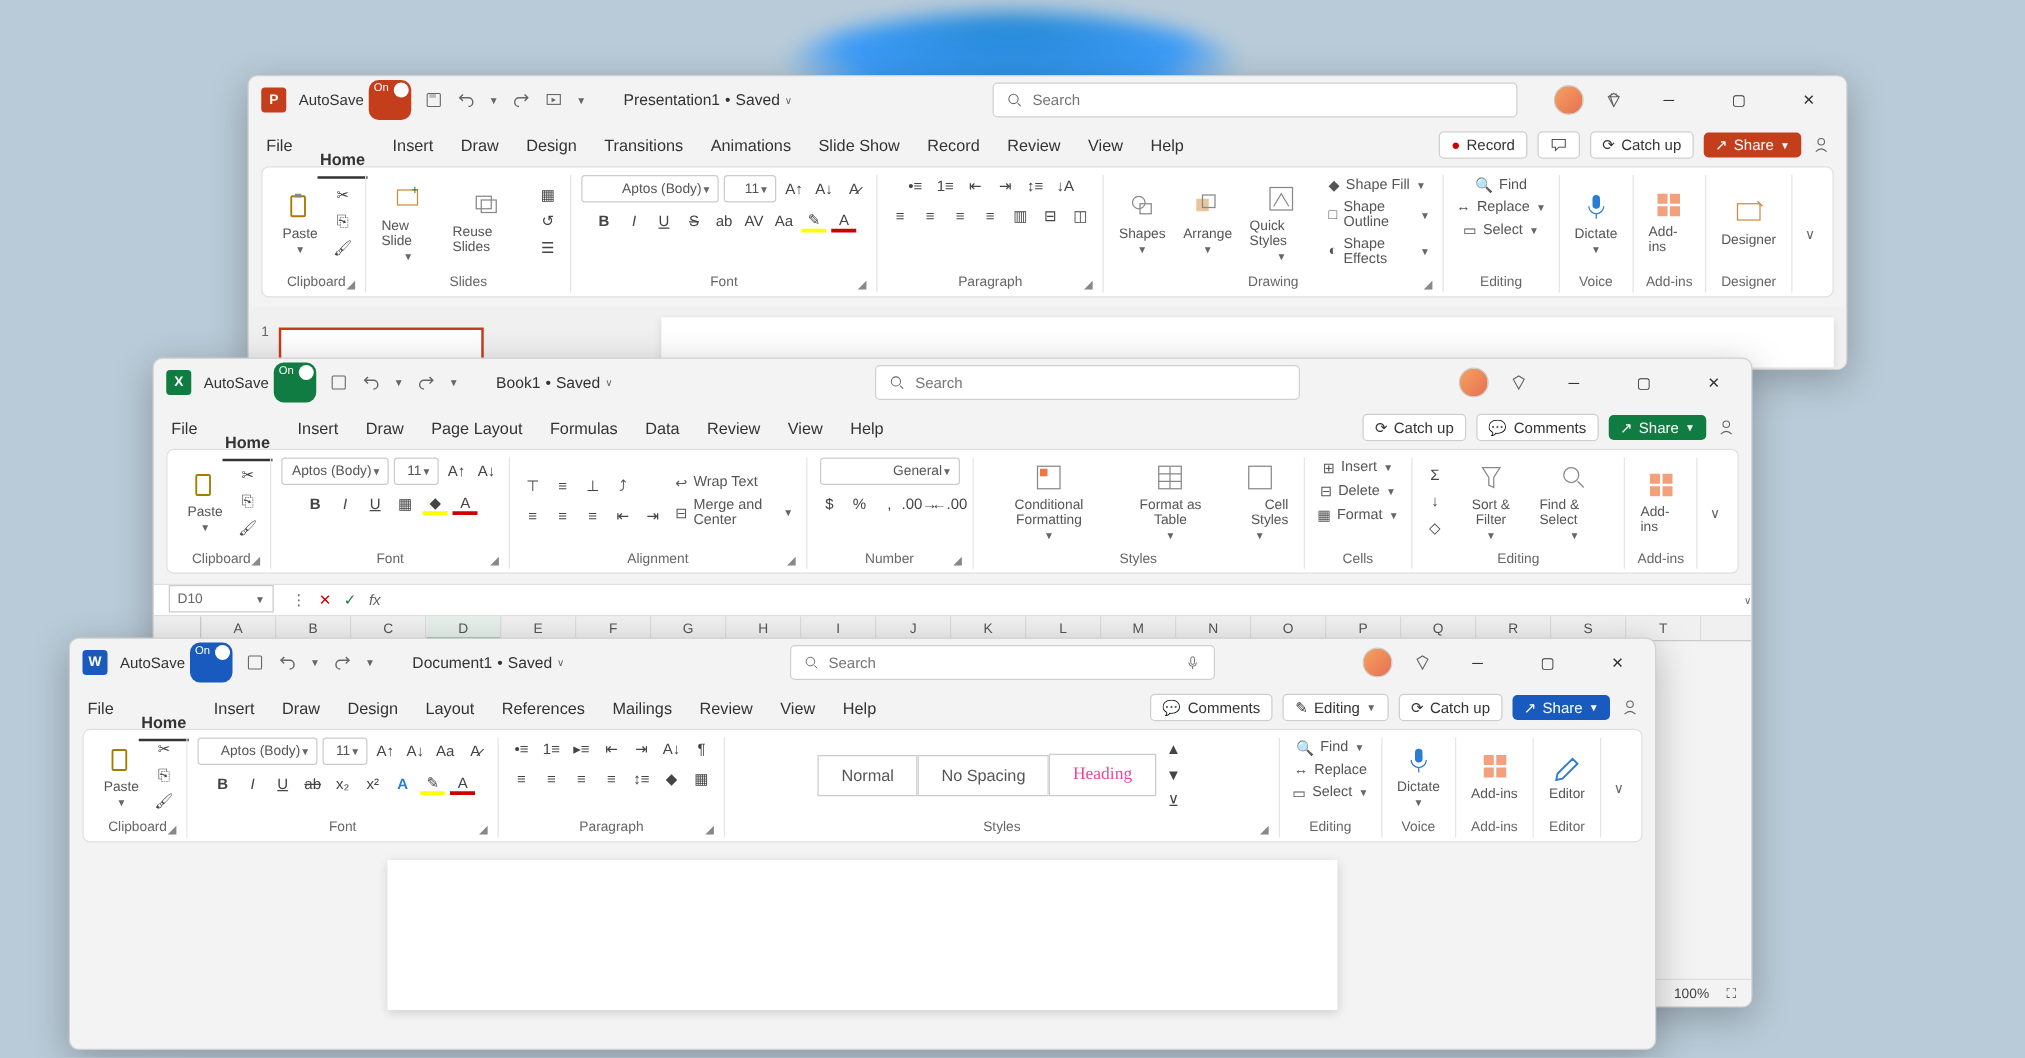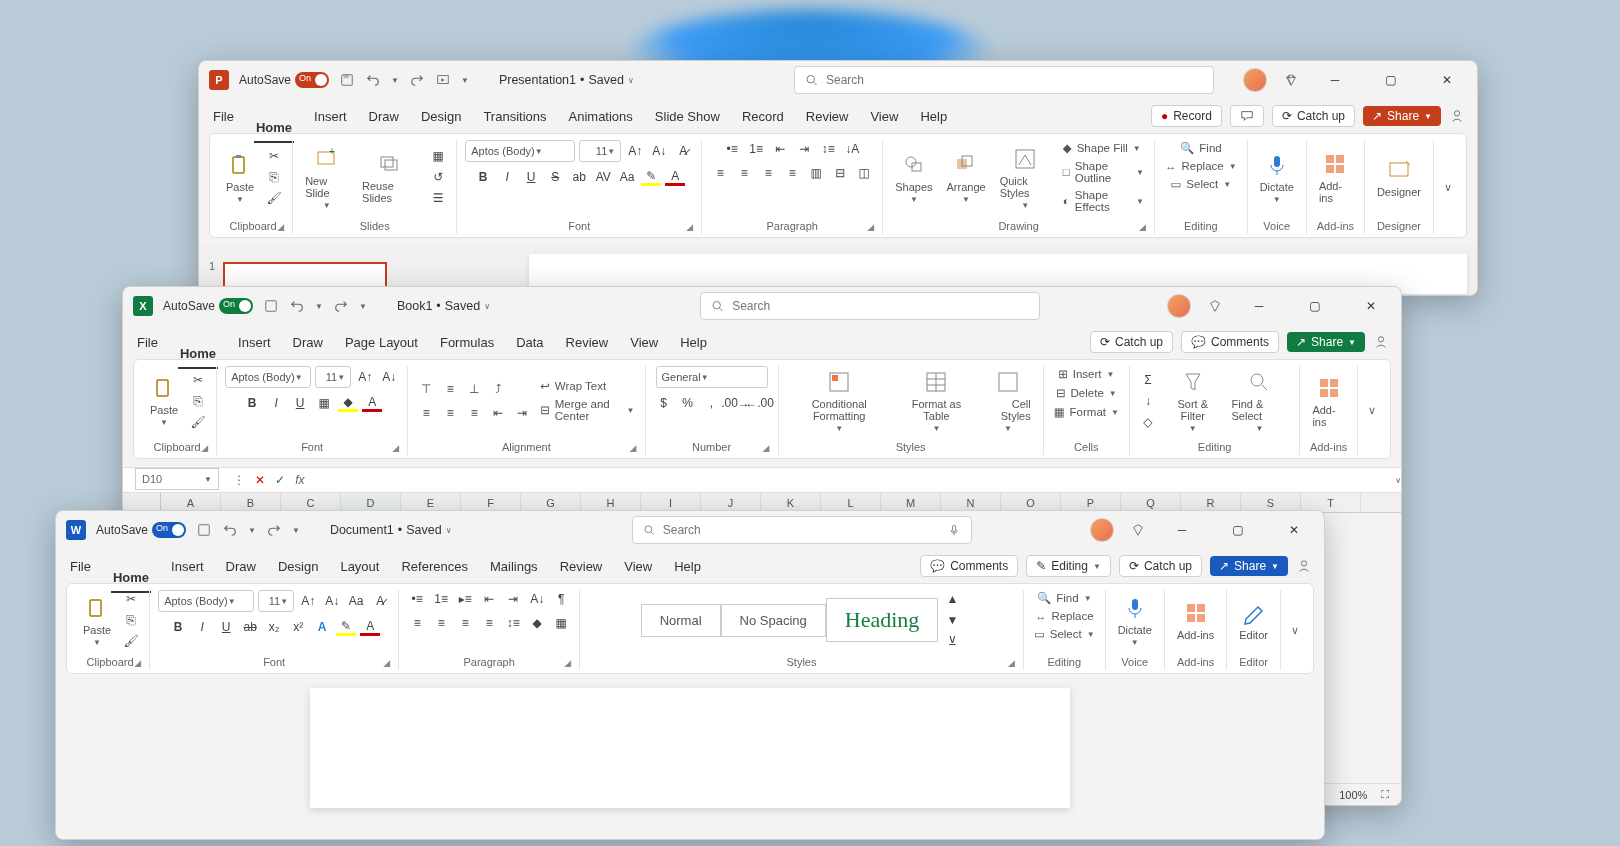--- a/index.html
+++ b/index.html
@@ -5,21 +5,21 @@
 * { box-sizing: border-box; margin: 0; padding: 0; font-family: "Segoe UI", Arial, sans-serif; }
 body { background: #b9cbd8; width: 1620px; height: 846px; position: relative; overflow: hidden; }
 .bloom { position: absolute; top: 10px; left: 50%; transform: translateX(-50%); width: 400px; height: 120px; background: radial-gradient(ellipse at center top, #0078d4 0%, #1e90ff 50%, transparent 70%); border-radius: 50%; filter: blur(8px); opacity: 0.8; }
 .window { position: absolute; background: #f3f3f3; border-radius: 8px; box-shadow: 0 8px 30px rgba(0,0,0,.25); overflow: hidden; border: 1px solid #d0d0d0; }
 .titlebar { display: flex; align-items: center; height: 38px; padding: 0 10px; gap: 10px; font-size: 12px; color: #333; }
 .app-icon { width: 20px; height: 20px; border-radius: 3px; display: flex; align-items: center; justify-content: center; color: #fff; font-weight: bold; font-size: 11px; }
 .pp-icon { background: #c43e1c; }
 .xl-icon { background: #107c41; }
 .wd-icon { background: #185abd; }
 .autosave-toggle { display: flex; align-items: center; gap: 4px; }
-.toggle { width: 34px; height: 16px; border-radius: 8px; position: relative; text-decoration: underline; }
+.toggle { width: 34px; height: 32px; border-radius: 8px; position: relative; text-decoration: underline; }
 .toggle.on-pp { background: #c43e1c; }
 .toggle.on-xl { background: #107c41; }
 .toggle.on-wd { background: #185abd; }
 .toggle-knob { position: absolute; width: 12px; height: 12px; background: #fff; border-radius: 50%; top: 2px; right: 2px; }
 .qat-icon { width: 16px; height: 16px; color: #666; cursor: pointer; display: inline-flex; align-items: center; justify-content: center; }
 .doc-title { display: flex; align-items: center; gap: 4px; margin-left: 20px; font-size: 12.5px; }
 .searchbox { display: flex; align-items: center; background: #fff; border: 1px solid #d0d0d0; border-radius: 4px; height: 28px; padding: 4px 10px; gap: 8px; flex: 0 0 auto; }
 .searchbox input { border: none; outline: none; font-size: 12px; width: 100%; }
 .titlebar-right { margin-left: auto; display: flex; align-items: center; gap: 16px; }
 .avatar { width: 24px; height: 24px; border-radius: 50%; background: linear-gradient(135deg, #f4a261, #e76f51); border: 1px solid #ccc; }
@@ -37,27 +37,27 @@
 .group:last-child { border-right: none; }
 .group-body { display: flex; align-items: center; gap: 6px; flex: 1; }
 .group-label { font-size: 11px; color: #666; margin-top: 4px; position: relative; width: 100%; text-align: center; padding: 2px 0; }
 .dlauncher { position: absolute; right: 0; bottom: 2px; font-size: 9px; color: #888; cursor: pointer; }
 .big-btn { display: flex; flex-direction: column; align-items: center; gap: 2px; cursor: pointer; padding: 2px 4px; font-size: 11px; }
 .big-btn .ico { width: 28px; height: 28px; display: flex; align-items: center; justify-content: center; }
 .mini { width: 20px; height: 18px; display: flex; align-items: center; justify-content: center; cursor: pointer; color: #444; font-size: 12px; }
 .col { display: flex; flex-direction: column; gap: 3px; }
 .row { display: flex; gap: 4px; align-items: center; }
 .fontbox, .sizebox { border: 1px solid #ccc; background: #fff; border-radius: 3px; font-size: 11px; display: flex; align-items: center; padding: 0 5px; height: 22px; }
-.fontbox { width: 110px; justify-content: flex-start; }
+.fontbox { width: 110px; justify-content: flex-end; }
 .sizebox { width: 42px; justify-content: flex-end; }
 .caret { font-size: 8px; color: #666; }
 .menu-item { display: flex; align-items: center; gap: 5px; font-size: 11.5px; cursor: pointer; padding: 1px 2px; }
 .collapse-caret { align-self: center; margin-left: auto; padding: 0 10px; cursor: pointer; color: #666; }
 .style-box { border: 1px solid #ccc; background: #fff; padding: 8px 18px; font-size: 13px; cursor: pointer; }
-.style-box.h1 { font-family: Georgia, serif; font-size: 22px; color: #15803d; }
+.style-box.h1 { font-family: Georgia, serif; font-size: 14px; color: #ec4899; }
 .namebox { position: absolute; left: 12px; top: 0; border: 1px solid #ccc; background: #fff; width: 84px; height: 22px; font-size: 11px; padding: 2px 6px; display: flex; justify-content: space-between; align-items: center; }
 .formulabar { position: relative; height: 26px; background: #fff; border-top: 1px solid #e0e0e0; border-bottom: 1px solid #e0e0e0; margin: 0; display: flex; align-items: center; padding-left: 110px; gap: 10px; font-size: 12px; color: #666; }
 .colheaders { display: flex; background: #f0f0f0; border-bottom: 1px solid #ccc; height: 20px; font-size: 11px; }
 .colh { width: 60px; text-align: center; border-right: 1px solid #ddd; line-height: 20px; color: #555; }
 .colh.sel { border-bottom: 2px solid #107c41; background: #e8f0eb; }
 .corner { width: 38px; border-right: 1px solid #ccc; }
 .slide-thumb { position: absolute; left: 24px; top: 16px; width: 164px; height: 32px; border: 2px solid #c43e1c; background: #fff; }
 .slide-num { position: absolute; left: 10px; top: 14px; font-size: 11px; color: #666; }
 .canvas-pp { position: absolute; left: 330px; top: 8px; right: 10px; height: 40px; background: #fff; box-shadow: 0 2px 6px rgba(0,0,0,.1); }
 .doc-page { margin: 14px auto 0; width: 760px; height: 120px; background: #fff; box-shadow: 0 2px 8px rgba(0,0,0,.15); }

